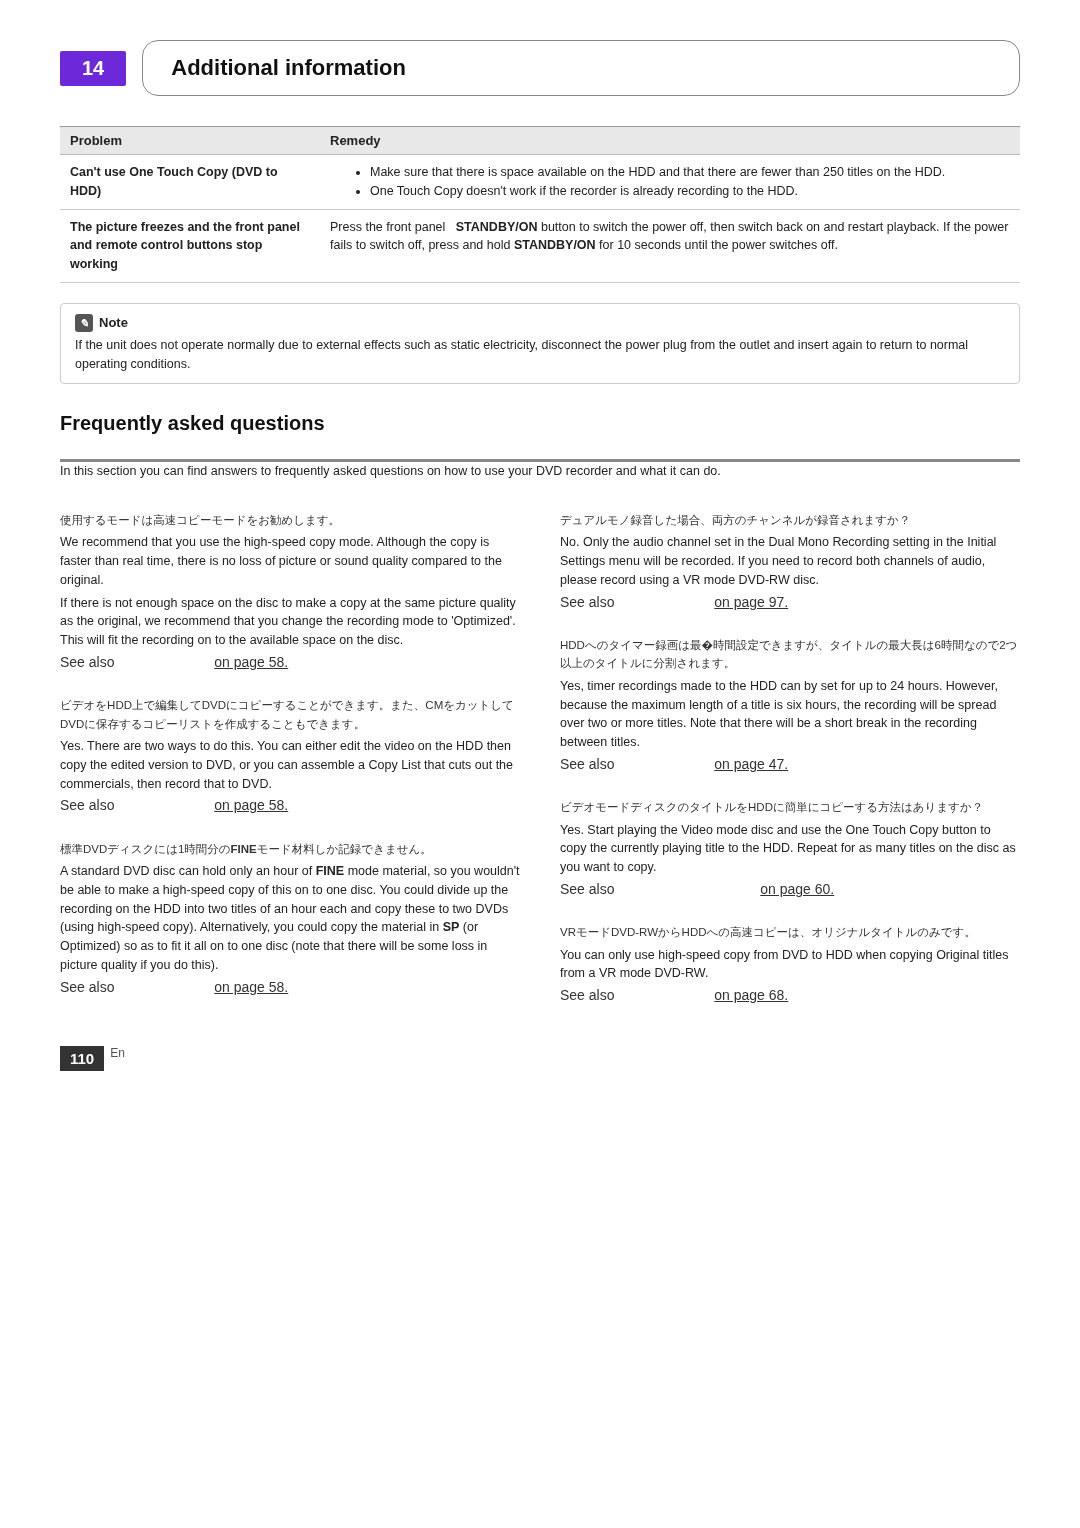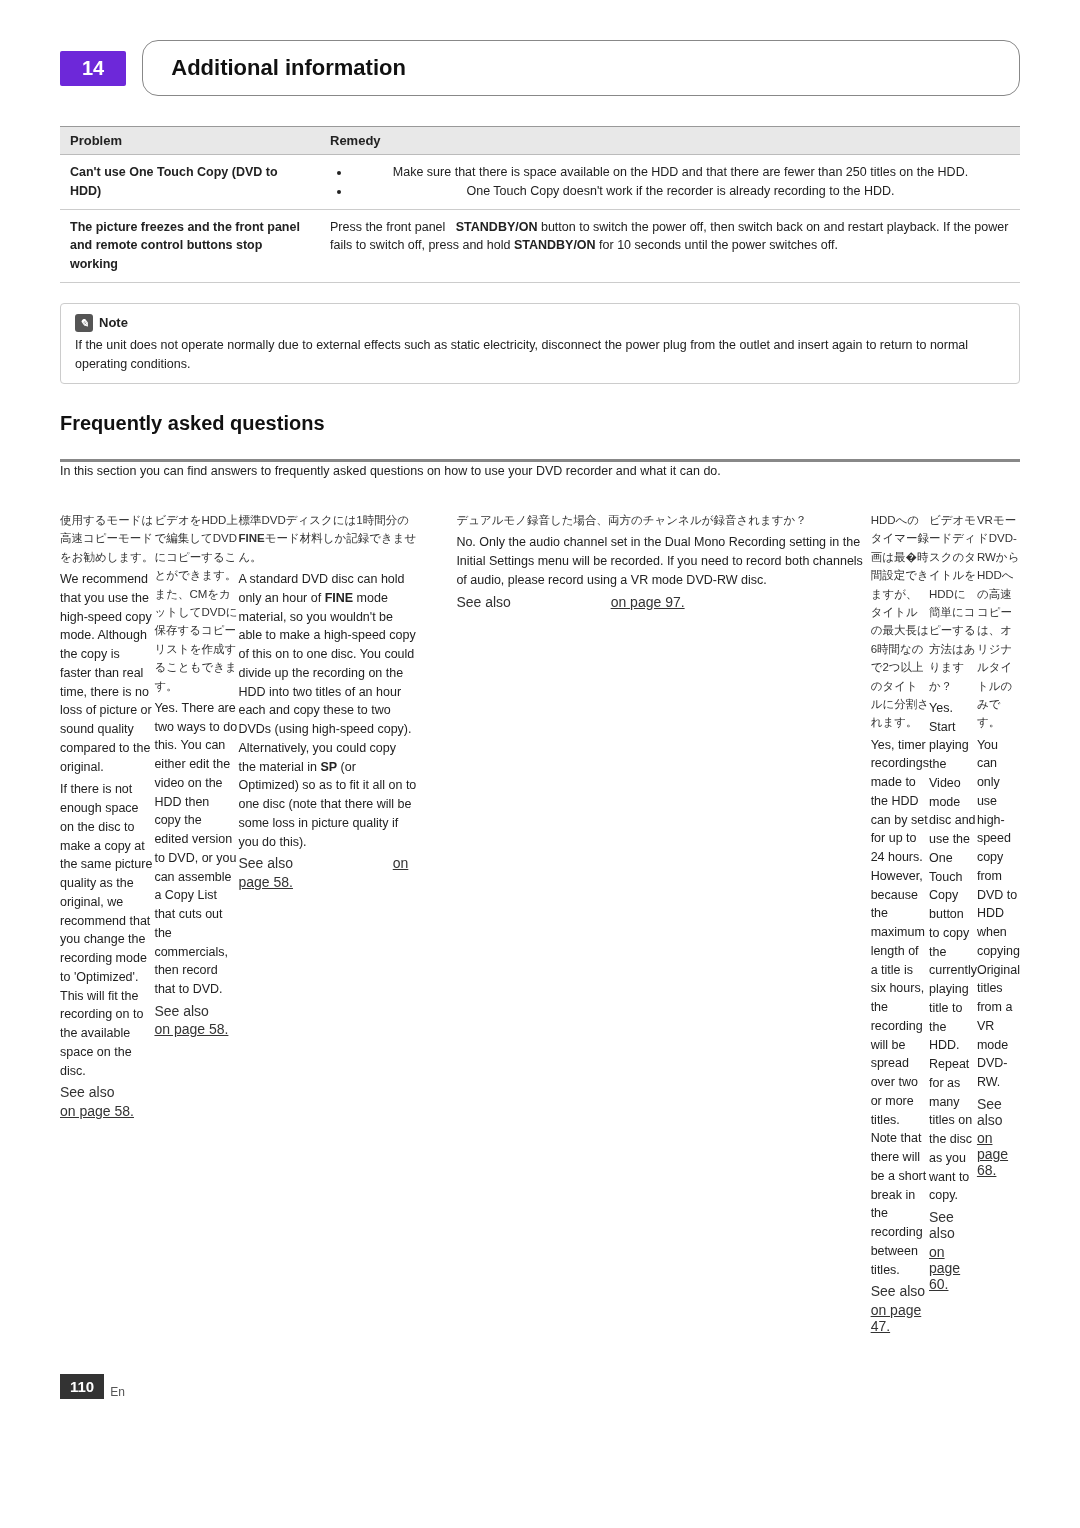--- a/index.html
+++ b/index.html
@@ -121,21 +121,21 @@
     .faq-intro {
       font-size: 12.5px;
       line-height: 1.5;
       margin-bottom: 16px;
       grid-column: 1 / -1;
     }
 
     
     .faq-left, .faq-right {
       display: flex;
-      flex-direction: row;
+      flex-direction: column;
       gap: 0;
     }
 
     .faq-question {
       font-size: 12px;
       color: #333;
       margin-top: 14px;
       margin-bottom: 4px;
       line-height: 1.4;
       
@@ -158,21 +158,20 @@
     
     .faq-title-wrapper {
       grid-column: 1 / -1;
       border-bottom: 3px solid #888;
       padding-bottom: 16px;
     }
 
     
     .page-footer {
       display: flex;
-      align-items: flex-end;
       margin-top: 30px;
     }
     .page-number-box {
       background: #333;
       color: #fff;
       font-weight: bold;
       font-size: 15px;
       padding: 4px 10px;
       margin-right: 6px;
     }
@@ -185,23 +184,22 @@
       font-size: 11.5px;
       color: #333;
       line-height: 1.6;
     }
 
     .remedy-bullet {
       padding-left: 14px;
     }
     .remedy-bullet li {
       list-style: disc;
-      margin-left: 7px;
-      line-height: 1.5;
-      text-align: center;
+      margin-left: 26px;
+      line-height: 1.5;
     }
   </style>
 </head>
 <body>
 
 <div class="chapter-header">
   <div class="chapter-number">14</div>
   <div class="chapter-title-box">
     <span class="chapter-title">Additional information</span>
   </div>

